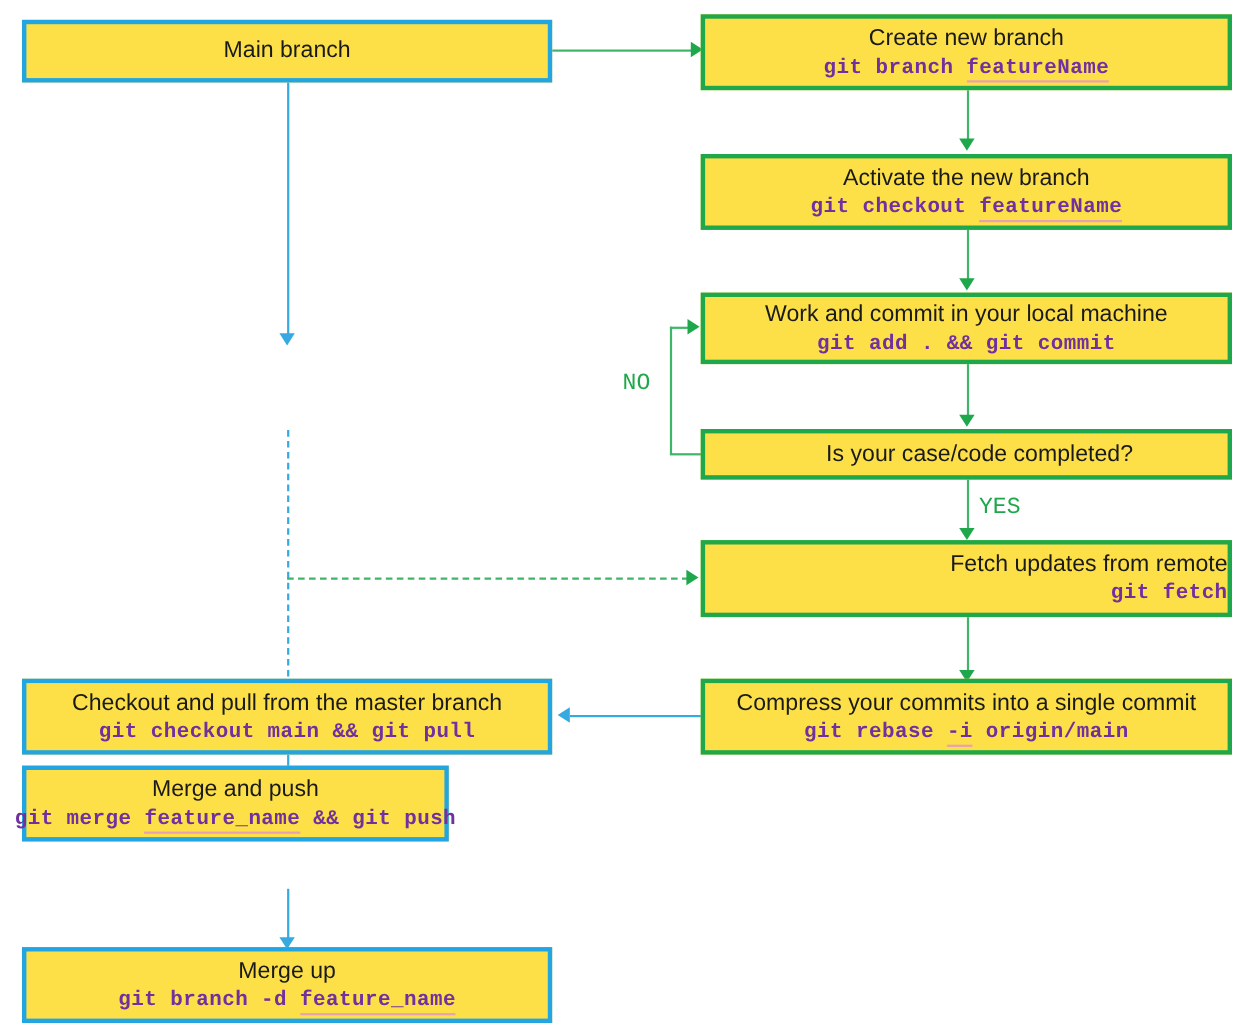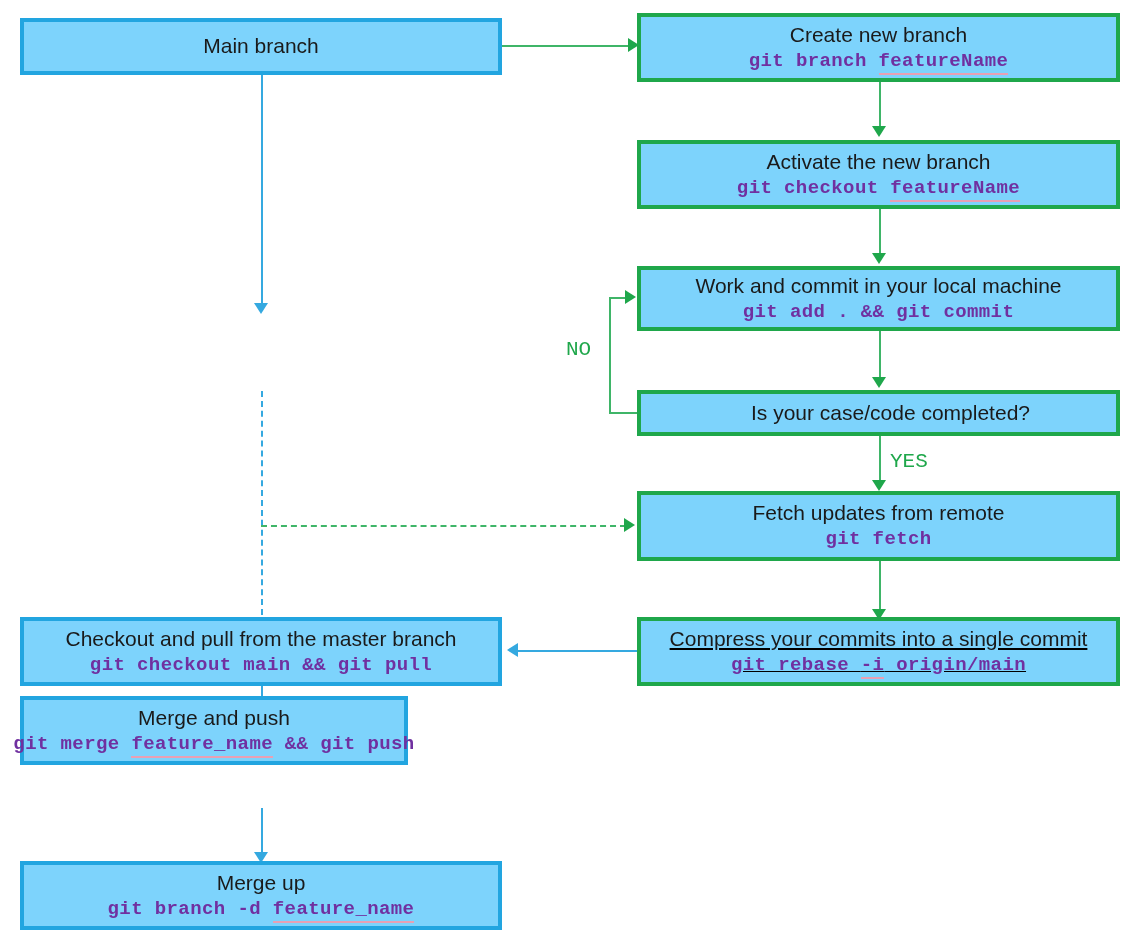--- a/index.html
+++ b/index.html
@@ -11,21 +11,21 @@
     position: relative;
     width: 1140px;
     height: 935px;
     background: #ffffff;
     font-family: "Liberation Sans", sans-serif;
     overflow: hidden;
   }
   .node {
     position: absolute;
     box-sizing: border-box;
-    background: #7dd3fc;
+    background: #fde047;
     display: flex;
     flex-direction: column;
     align-items: center;
     justify-content: center;
     text-align: center;
     line-height: 1.18;
   }
   .node.blue  { border: 4px solid #22a5e0; }
   .node.green { border: 4px solid #1fa74b; }
 
@@ -163,23 +163,23 @@
 
   <div class="node green" style="left:637px; top:266px; width:483px; height:65px;">
     <div class="title">Work and commit in your local machine</div>
     <div class="cmd"><span>git add . &amp;&amp; git commit</span></div>
   </div>
 
   <div class="node green" style="left:637px; top:390px; width:483px; height:46px;padding-left:24px;">
     <div class="title">Is your case/code completed?</div>
   </div>
 
-  <div class="node green" style="left:637px; top:491px; width:483px; height:70px;">
+  <div class="node green" style="left:637px; top:491px; width:483px; height:70px;align-items:flex-end;">
     <div class="title">Fetch updates from remote</div>
     <div class="cmd"><span>git fetch</span></div>
   </div>
 
-  <div class="node green" style="left:637px; top:617px; width:483px; height:69px;text-decoration:underline;">
+  <div class="node green" style="left:637px; top:617px; width:483px; height:69px;">
     <div class="title">Compress your commits into a single commit</div>
     <div class="cmd"><span>git rebase </span><span class="ul">-i</span><span> origin/main</span></div>
   </div>
 
 </div>
 
 </body></html>

